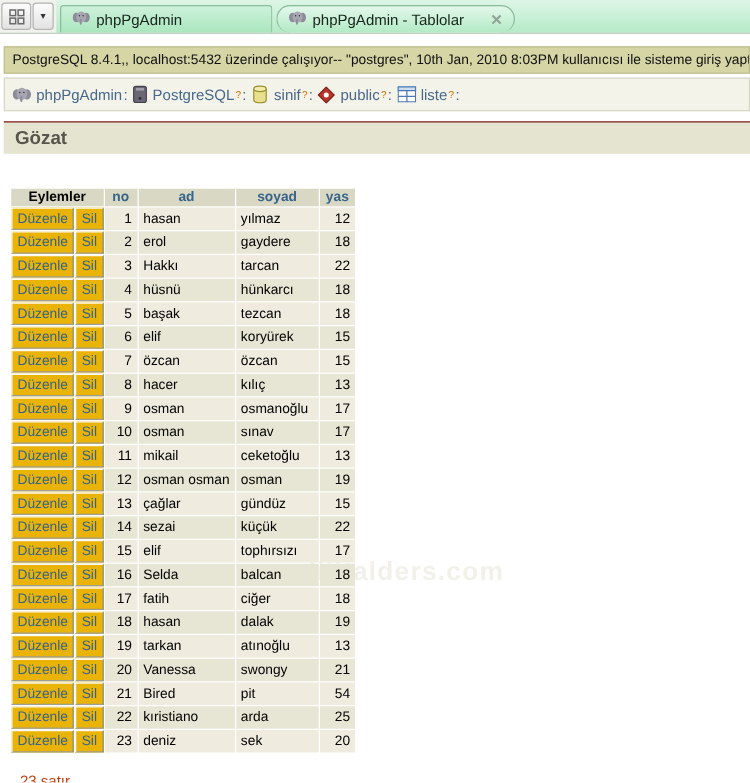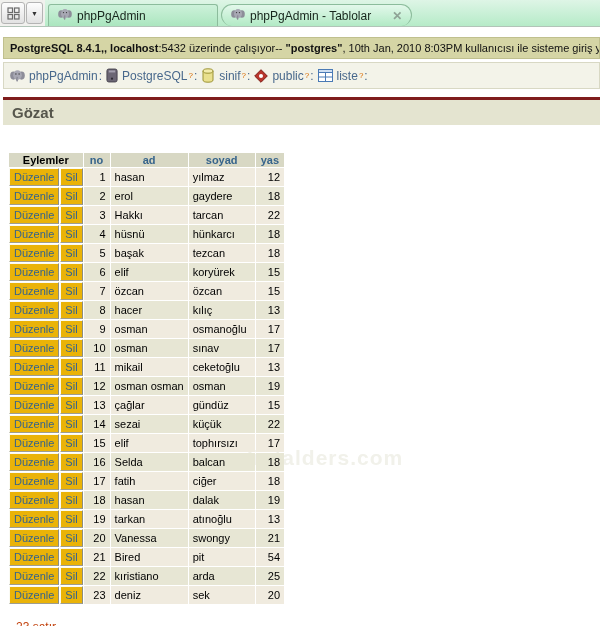--- a/index.html
+++ b/index.html
@@ -17,31 +17,31 @@
   .tabstrip{flex:1;background:linear-gradient(#def5e6,#b6ebc8);display:flex;align-items:flex-end;padding-left:3px;}
   .tab{display:flex;align-items:center;gap:5px;height:21px;padding:0 9px;margin:0 3px 0 0;
     border:1px solid #8cbc9c;border-bottom:none;border-radius:3px 3px 0 0;
     background:linear-gradient(#cdf1da,#abe6bf);font-size:12px;color:#17251c;cursor:pointer;}
   .tab.active{background:linear-gradient(#e3f8eb,#b2eac5);min-width:165px;border-radius:11px;}
   .tab.first{min-width:150px;}
   .tab .close{margin-left:16px;color:#8fa396;font-size:12px;font-weight:bold;cursor:pointer;}
   
   .topbar{margin:10px 0 0 3px;background:#d5d5a5;border:1px solid #c0c08e;
     padding:4px 6px;font-size:11px;color:#111;white-space:nowrap;overflow:hidden;}
-  .topbar .b{font-weight:bold;}
+  .topbar .b{font-weight:normal;}
   
   .trail{margin:3px 0 0 3px;background:#f3f3e9;border:1px solid #d8d8c4;
     padding:4px 6px;display:flex;align-items:center;font-size:12px;height:17px;}
   .crumb{display:flex;align-items:center;margin-right:4px;cursor:pointer;}
   .crumb .ic{display:flex;align-items:center;margin-right:4px;}
   .crumb .lbl{color:#48688c;}
   .crumb sup{color:#d96b00;font-size:8px;margin-left:1px;cursor:pointer;}
   .crumb .col{color:#48688c;margin-left:1px;}
   
-  .titlebar{margin:8px 0 0 3px;background:#e4e4d0;border-top:3px solid #7f1d1d;
+  .titlebar{margin:8px 0 0 3px;background:#e4e4d0;border-top:1px solid #7f1d1d;
     padding:4px 9px;font-weight:bold;font-size:15px;color:#56564c;}
   
   .content{padding:27px 0 0 8px;position:relative;}
   table.data{border-collapse:separate;border-spacing:1px;font-size:11px;position:relative;z-index:1;}
   table.data th{background:#d8d8c4;padding:1px 5px;font-weight:bold;font-size:11px;}
   th.actions{color:#000;}
   th.colh{color:#36648b;cursor:pointer;margin-top:44px;}
   table.data td{padding:1px 4px;line-height:14px;}
   td.opbutton{background:#eab308;border:1px solid;border-color:#fafaf2 #8e8e80 #9d9d90 #fafaf2;
     text-align:center;padding:0 7px;line-height:14px;cursor:pointer;margin-left:32px;}

